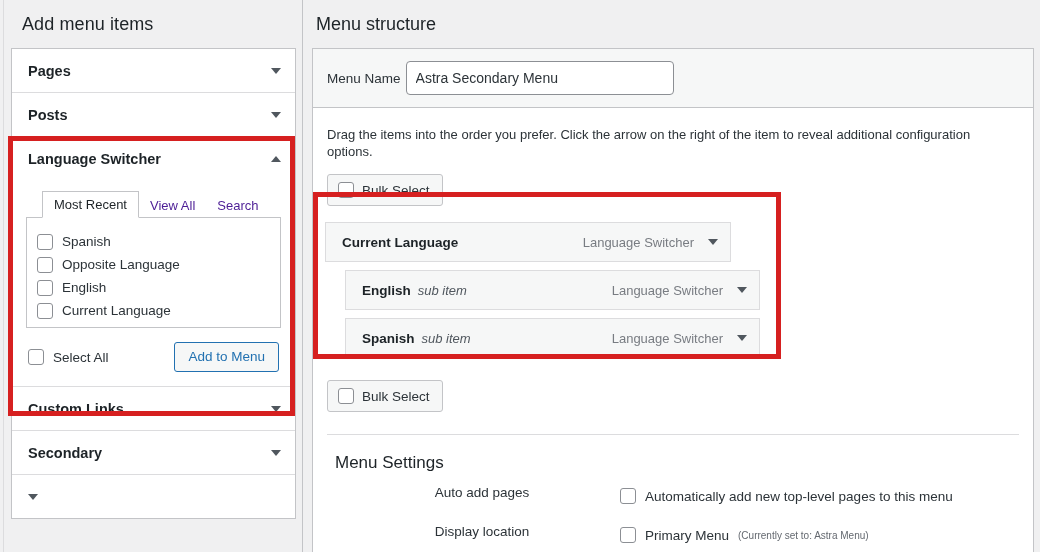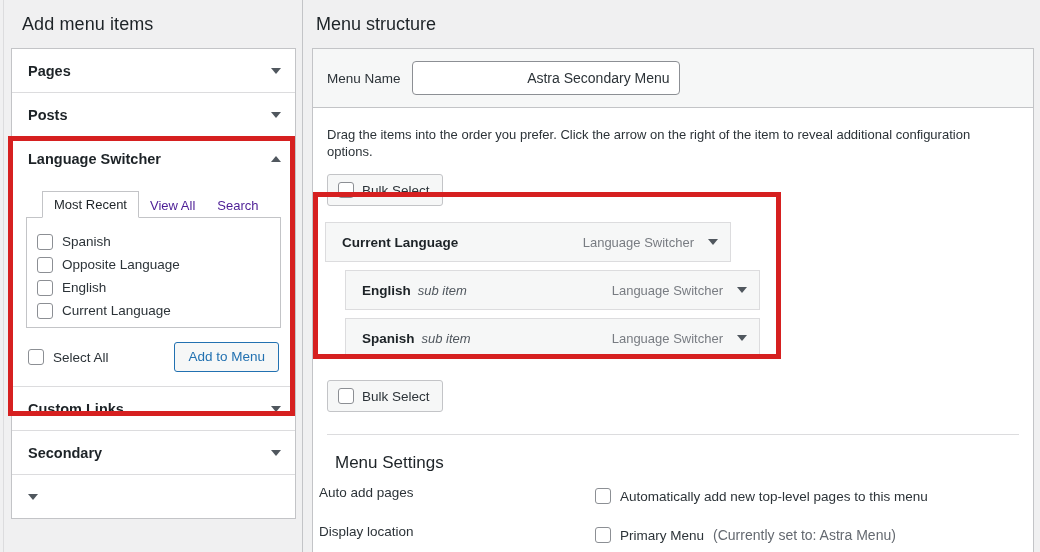--- a/index.html
+++ b/index.html
@@ -162,35 +162,34 @@
     width: 722px;
     min-height: 504px;
     background: #fff;
     border: 1px solid #c3c4c7;
   }
   .menuname-row {
     background: #f6f7f7;
     border-bottom: 1px solid #c3c4c7;
     display: flex;
     align-items: center;
-    gap: 11px;
+    gap: 5px;
     padding: 12px 14px;
   }
   .menuname-label { font-size: 13.5px; color: #2c3338; }
   .menuname-input {
     width: 268px;
     height: 34px;
     border: 1px solid #8c8f94;
     border-radius: 4px;
     background: #fff;
     font-size: 14px;
     color: #2c3338;
     padding: 0 9px;
     font-family: "Liberation Sans", sans-serif;
-    text-align: right;
   }
   .drag-hint {
     font-size: 13px;
     color: #2c3338;
     padding: 18px 14px 0 14px;
     line-height: 17px;
   }
   .bulk-btn {
     margin: 14px 0 0 14px;
     display: inline-flex;
@@ -230,35 +229,36 @@
     margin: 22px 14px 0 14px;
   }
   .ms-head {
     font-size: 17px;
     color: #1d2327;
     font-weight: 400;
     padding: 18px 0 0 22px;
   }
   .setting-row {
     display: flex;
-    padding: 12px 0 0 6px;
+    padding: 12px 0 0 31px;
     font-size: 13.5px;
     color: #2c3338;
+    text-align: center;
   }
   .setting-label { width: 276px; color: #2c3338; }
   .setting-ctrl { flex: 1; }
   .opt-row {
     display: flex;
     align-items: center;
     gap: 9px;
     height: 22px;
     margin-bottom: 5px;
   }
   .opt-label { font-size: 13.5px; color: #2c3338; }
-  .opt-note { font-size: 14px; color: #646970; }
+  .opt-note { font-size: 10px; color: #646970; }
 
   
   .redbox {
     position: absolute;
     border: 5px solid #d62020;
     pointer-events: none;
     z-index: 40;
   }
   #redbox-left { left: 8px; top: 136px; width: 287px; height: 280px; }
   #redbox-right { left: 313px; top: 192px; width: 468px; height: 167px; }

